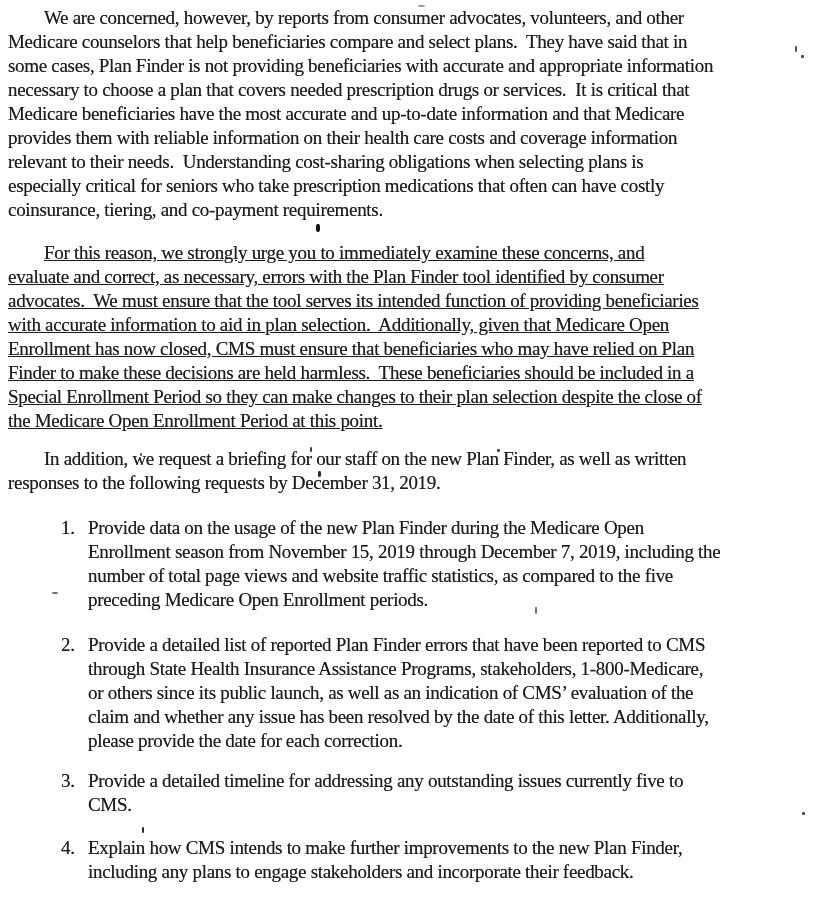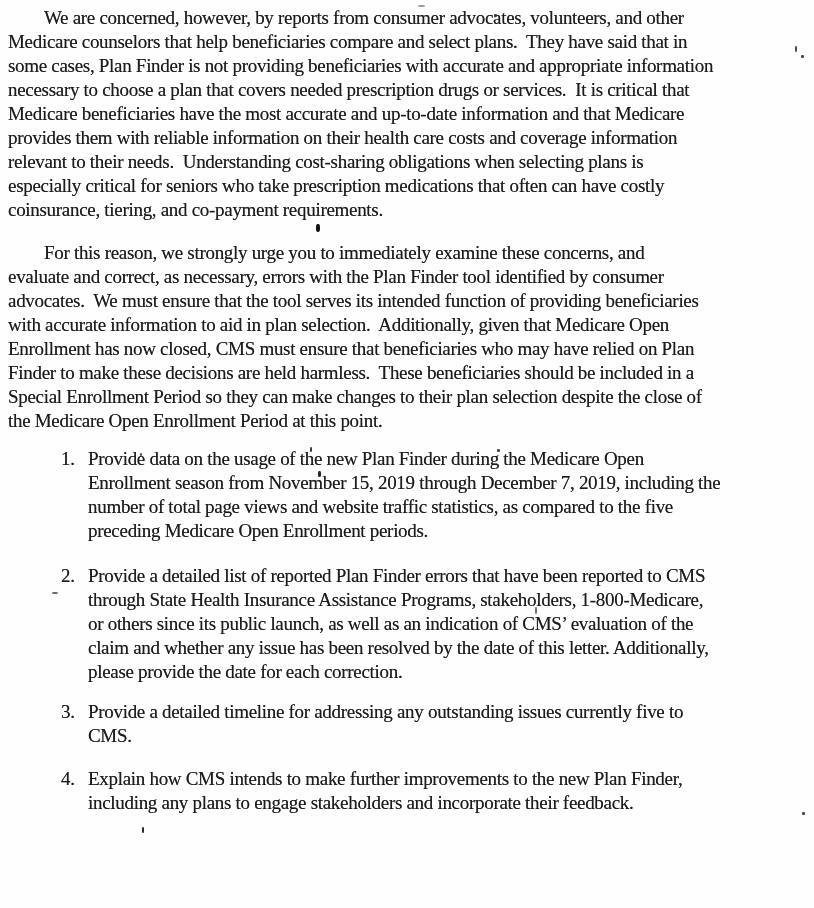--- a/index.html
+++ b/index.html
@@ -26,21 +26,21 @@
   }
   .para, .item-text {
     font-size: 19px;
     line-height: 24px;
     letter-spacing: -0.3px;
     white-space: pre;           
     text-shadow: 0 0 0.35px rgba(10,10,10,0.6);  
   }
   .para { text-indent: 36px; }  
   .p1 { margin-bottom: 19px; }
-  .p2 { margin-bottom: 14px; }
+  .p2 { margin-bottom: 14px; text-decoration: underline; }
   .p3 { margin-bottom: 21px; }
   .list-item {
     display: flex;
     align-items: flex-start;
     padding-left: 53px;         
   }
   .li1 { margin-bottom: 21px; }
   .li2 { margin-bottom: 16px; }
   .li3 { margin-bottom: 19px; }
   .num {
@@ -73,20 +73,22 @@
 
   <div class="para p2">For this reason, we strongly urge you to immediately examine these concerns, and
 evaluate and correct, as necessary, errors with the Plan Finder tool identified by consumer
 advocates.  We must ensure that the tool serves its intended function of providing beneficiaries
 with accurate information to aid in plan selection.  Additionally, given that Medicare Open
 Enrollment has now closed, CMS must ensure that beneficiaries who may have relied on Plan
 Finder to make these decisions are held harmless.  These beneficiaries should be included in a
 Special Enrollment Period so they can make changes to their plan selection despite the close of
 the Medicare Open Enrollment Period at this point.</div>
 
+  <div class="para p3">In addition, we request a briefing for our staff on the new Plan Finder, as well as written
+responses to the following requests by December 31, 2019.</div>
 
   <div class="list-item li1">
     <span class="num">1.</span>
     <div class="item-text">Provide data on the usage of the new Plan Finder during the Medicare Open
 Enrollment season from November 15, 2019 through December 7, 2019, including the
 number of total page views and website traffic statistics, as compared to the five
 preceding Medicare Open Enrollment periods.</div>
   </div>
 
   <div class="list-item li2">

